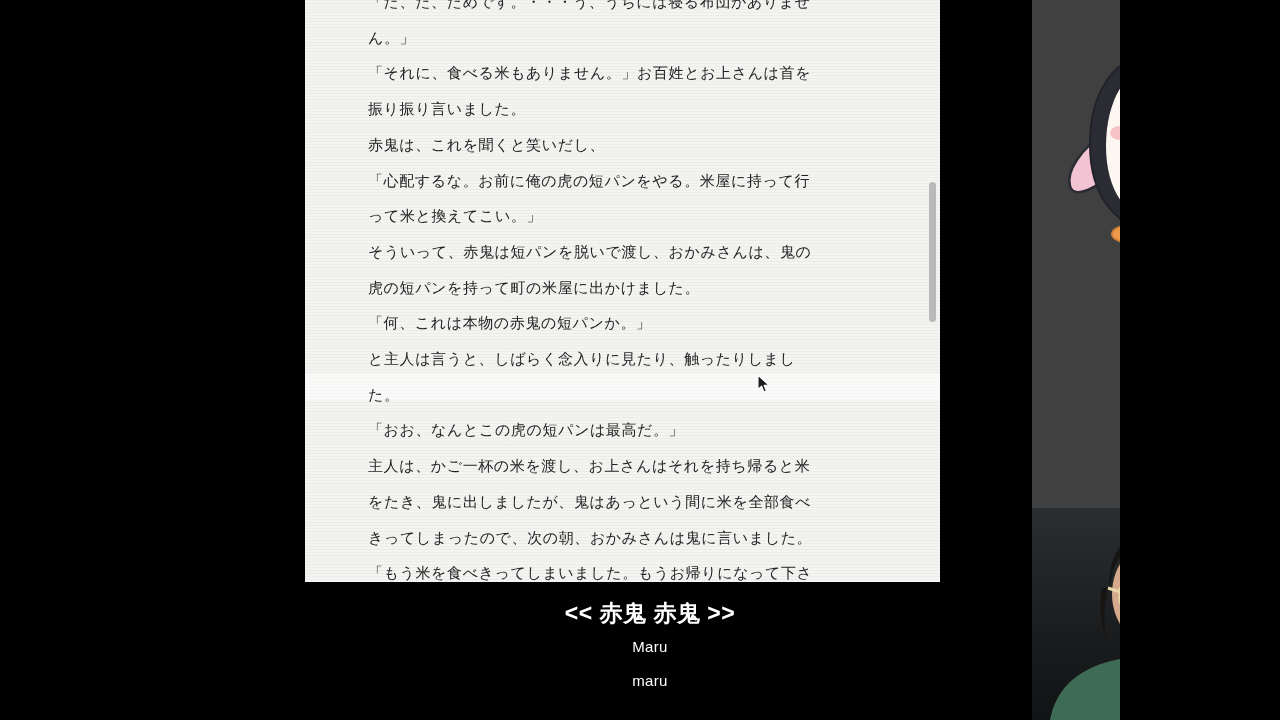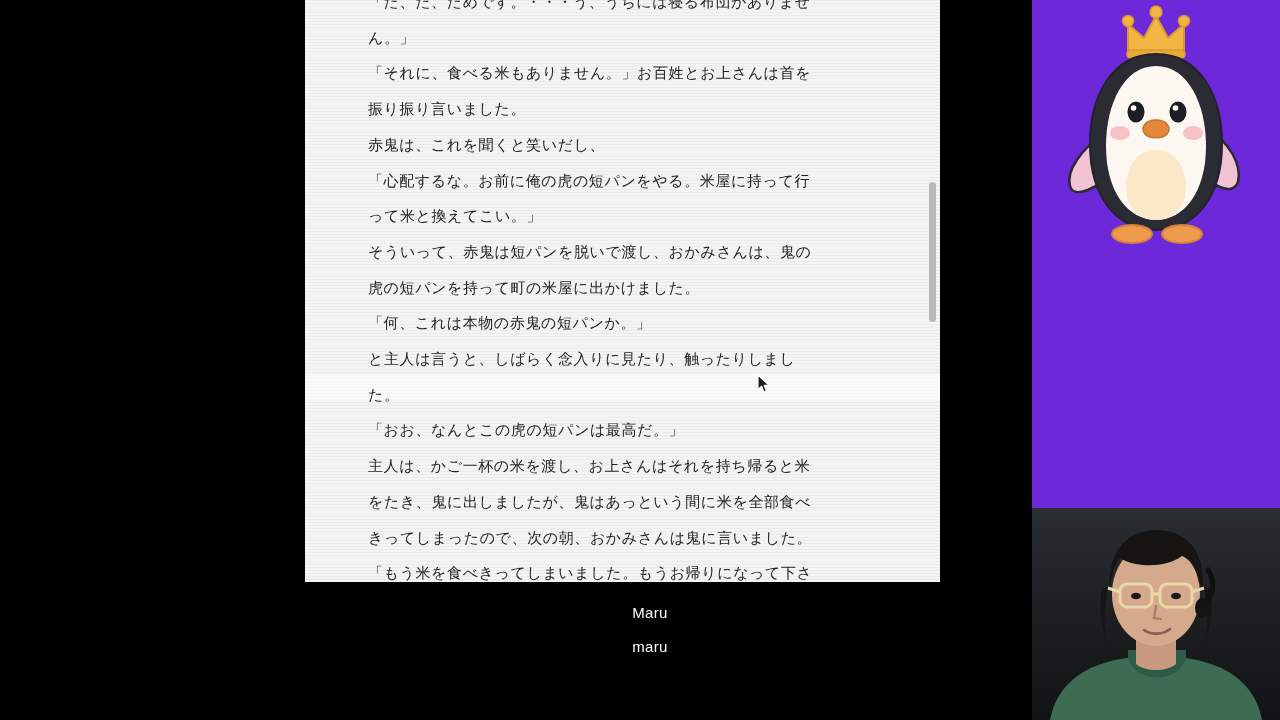--- a/index.html
+++ b/index.html
@@ -7,23 +7,23 @@
     padding: 0;
     background: #000000;
     width: 1280px;
     height: 720px;
     overflow: hidden;
     font-family: "Liberation Sans", sans-serif;
   }
 
   #stage {
     position: relative;
-    width: 1280px;
-    height: 720px;
-    background: #6d28d9;
+    width: 1120px;
+    height: 720px;
+    background: #404040;
     overflow: hidden;
   }
 
   
   #reader {
     position: absolute;
     left: 305px;
     top: 0;
     width: 635px;
     height: 582px;
@@ -205,20 +205,21 @@
 
   <div id="bottom-black"></div>
 
   <div id="cursor">
     <svg width="14" height="20" viewBox="0 0 14 20" xmlns="http://www.w3.org/2000/svg">
       <path d="M1,1 L1,15.5 L4.6,12.2 L7,18 L9.4,17 L7.1,11.4 L11.8,11.2 Z" fill="#1d1d1d" stroke="#ffffff" stroke-width="1.1" stroke-linejoin="round"></path>
     </svg>
   </div>
 
   <div id="subtitles">
+    <div class="sub-title">&lt;&lt; 赤鬼 赤鬼 &gt;&gt;</div>
     <div class="sub-line">Maru</div>
     <div class="sub-line">maru</div>
   </div>
 
   <div id="penguin">
     <svg width="248" height="270" viewBox="0 0 248 270" xmlns="http://www.w3.org/2000/svg">
 
       <g>
         <path d="M96,52 L96,24 L112,38 L124,16 L136,38 L152,24 L152,52 Z" fill="#f3b544" stroke="#d99a2c" stroke-width="2" stroke-linejoin="round"></path>
         <circle cx="96" cy="21" r="5.5" fill="#f3b544" stroke="#d99a2c" stroke-width="1.5"></circle>

